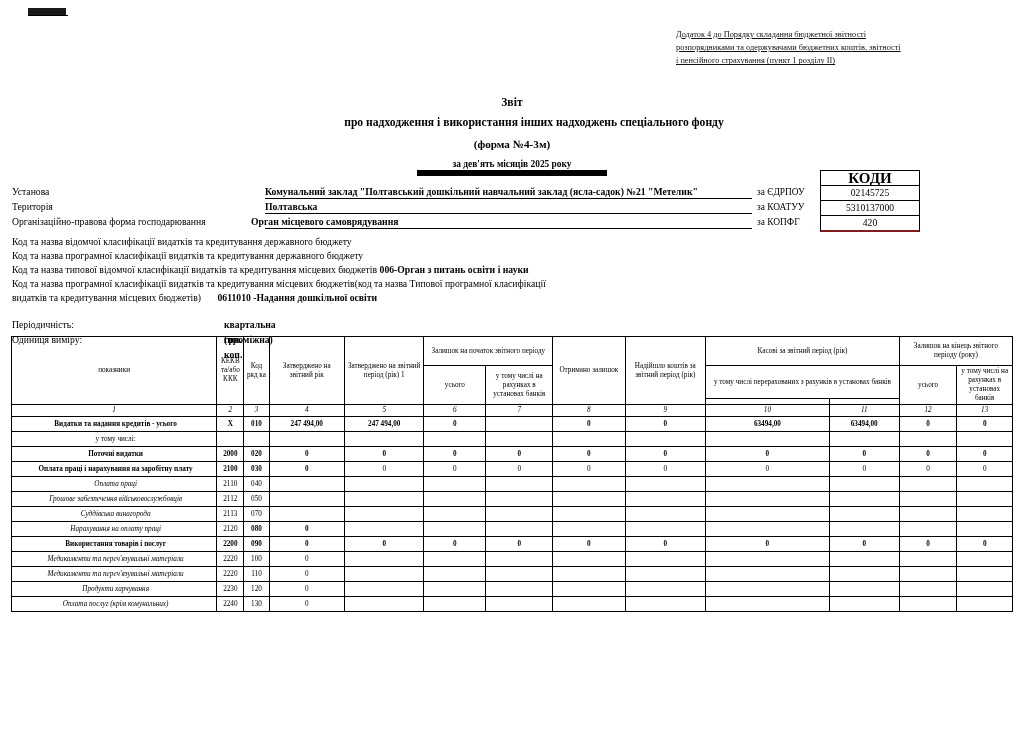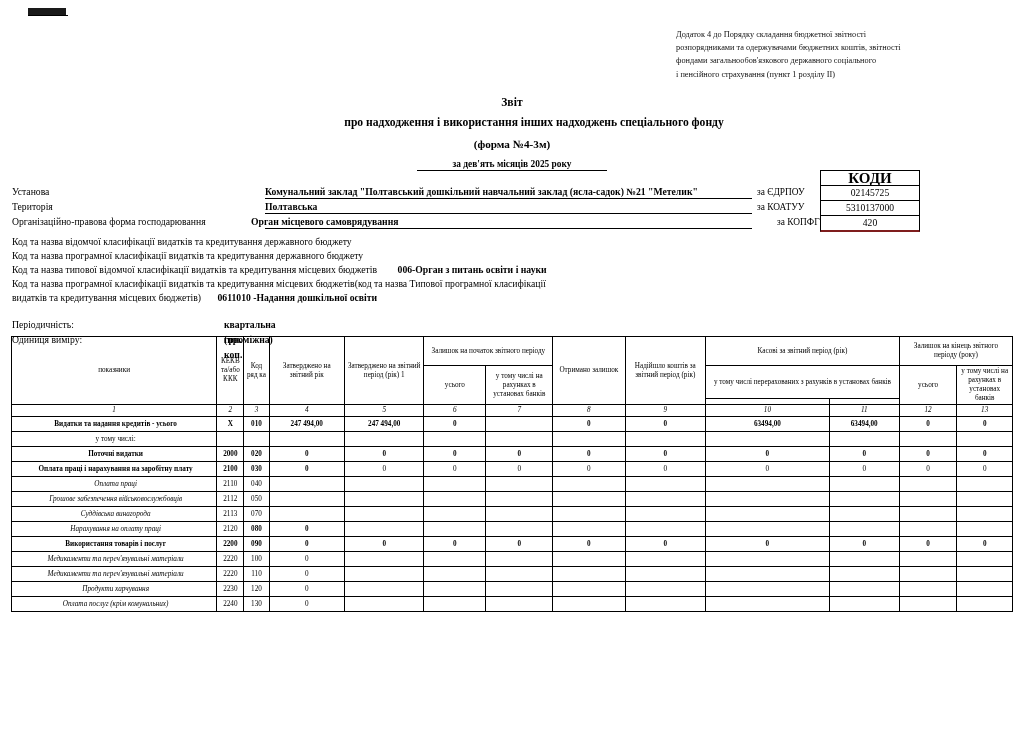--- a/index.html
+++ b/index.html
@@ -35,20 +35,21 @@
     background: #000;
   }
 
   .hdr-note {
     position: absolute;
     left: 676px; top: 28px;
     width: 330px;
     font-size: 8.3px;
     line-height: 13.2px;
     color: #111;
+    text-decoration: underline;
   }
 
   .title-block {
     position: absolute;
     left: 0; top: 96px;
     width: 1024px;
     text-align: center;
   }
   .title-1 {
     font-size: 11.6px;
@@ -64,21 +65,21 @@
   .title-3 {
     font-size: 11.2px;
     font-weight: bold;
     margin-top: 9px;
   }
   .title-4 {
     font-size: 9.4px;
     font-weight: bold;
     margin-top: 9px;
     display: inline-block;
-    border-bottom: 1px solid #000000;
+    border-bottom: 6px solid #000000;
     padding: 0 36px 1px 36px;
   }
 
   
   .codes-box {
     position: absolute;
     left: 820px; top: 170px;
     width: 100px;
   }
   .codes-title {
@@ -203,21 +204,20 @@
 <body>
 
 <div class="page">
 
   <div class="corner-mark"></div>
   <div class="corner-rule"></div>
 
   <div class="hdr-note">
     <div>Додаток 4 до Порядку складання бюджетної звітності</div>
     <div>розпорядниками та одержувачами бюджетних коштів, звітності</div>
-    <div>фондами загальнообов'язкового державного соціального</div>
     <div>і пенсійного страхування  (пункт 1 розділу II)</div>
   </div>
 
   <div class="title-block">
     <div class="title-1">Звіт</div>
     <div class="title-2">про надходження і використання інших надходжень спеціального фонду</div>
     <div class="title-3">(форма №4-3м)</div>
     <div class="title-4">за дев'ять місяців 2025 року</div>
   </div>
 
@@ -238,29 +238,29 @@
     <div class="ident-row">
       <span class="ident-label">Територія</span>
       <span class="ident-value" style="left:253px; top:0;">Полтавська</span>
       <span class="ident-underline" style="left:253px; top:12px; width:487px;"></span>
       <span class="ident-right" style="left:745px; top:1px;">за КОАТУУ</span>
     </div>
     <div class="ident-row">
       <span class="ident-label">Організаційно-правова форма господарювання</span>
       <span class="ident-value" style="left:239px; top:0;">Орган місцевого самоврядування</span>
       <span class="ident-underline" style="left:253px; top:12px; width:487px;"></span>
-      <span class="ident-right" style="left:745px; top:1px;margin-left:20px;">за КОПФГ</span>
+      <span class="ident-right" style="left:745px; top:1px;">за КОПФГ</span>
     </div>
   </div>
 
   <div class="block-text" style="top:235px;">Код та назва відомчої класифікації видатків та кредитування державного бюджету</div>
   <div class="block-text" style="top:249px;">Код та назва програмної класифікації видатків та кредитування державного бюджету</div>
   <div class="block-text" style="top:263px;">
     <span>Код та назва типової відомчої класифікації видатків та кредитування місцевих бюджетів</span>
-    <span class="bold" style="margin-left:18px;">006-Орган з питань освіти і науки</span>
+    <span class="bold" style="">006-Орган з питань освіти і науки</span>
   </div>
   <div class="block-text" style="top:277px;">Код та назва програмної класифікації видатків та кредитування місцевих бюджетів(код та назва Типової програмної класифікації</div>
   <div class="block-text" style="top:291px;">
     <span>видатків та кредитування місцевих бюджетів)</span>
     <span class="bold" style="margin-left:14px;">0611010 -Надання дошкільної освіти</span>
   </div>
 
   <div class="period-block">
     <div style="position:relative; height:15px;">
       <span>Періодичність:</span>

